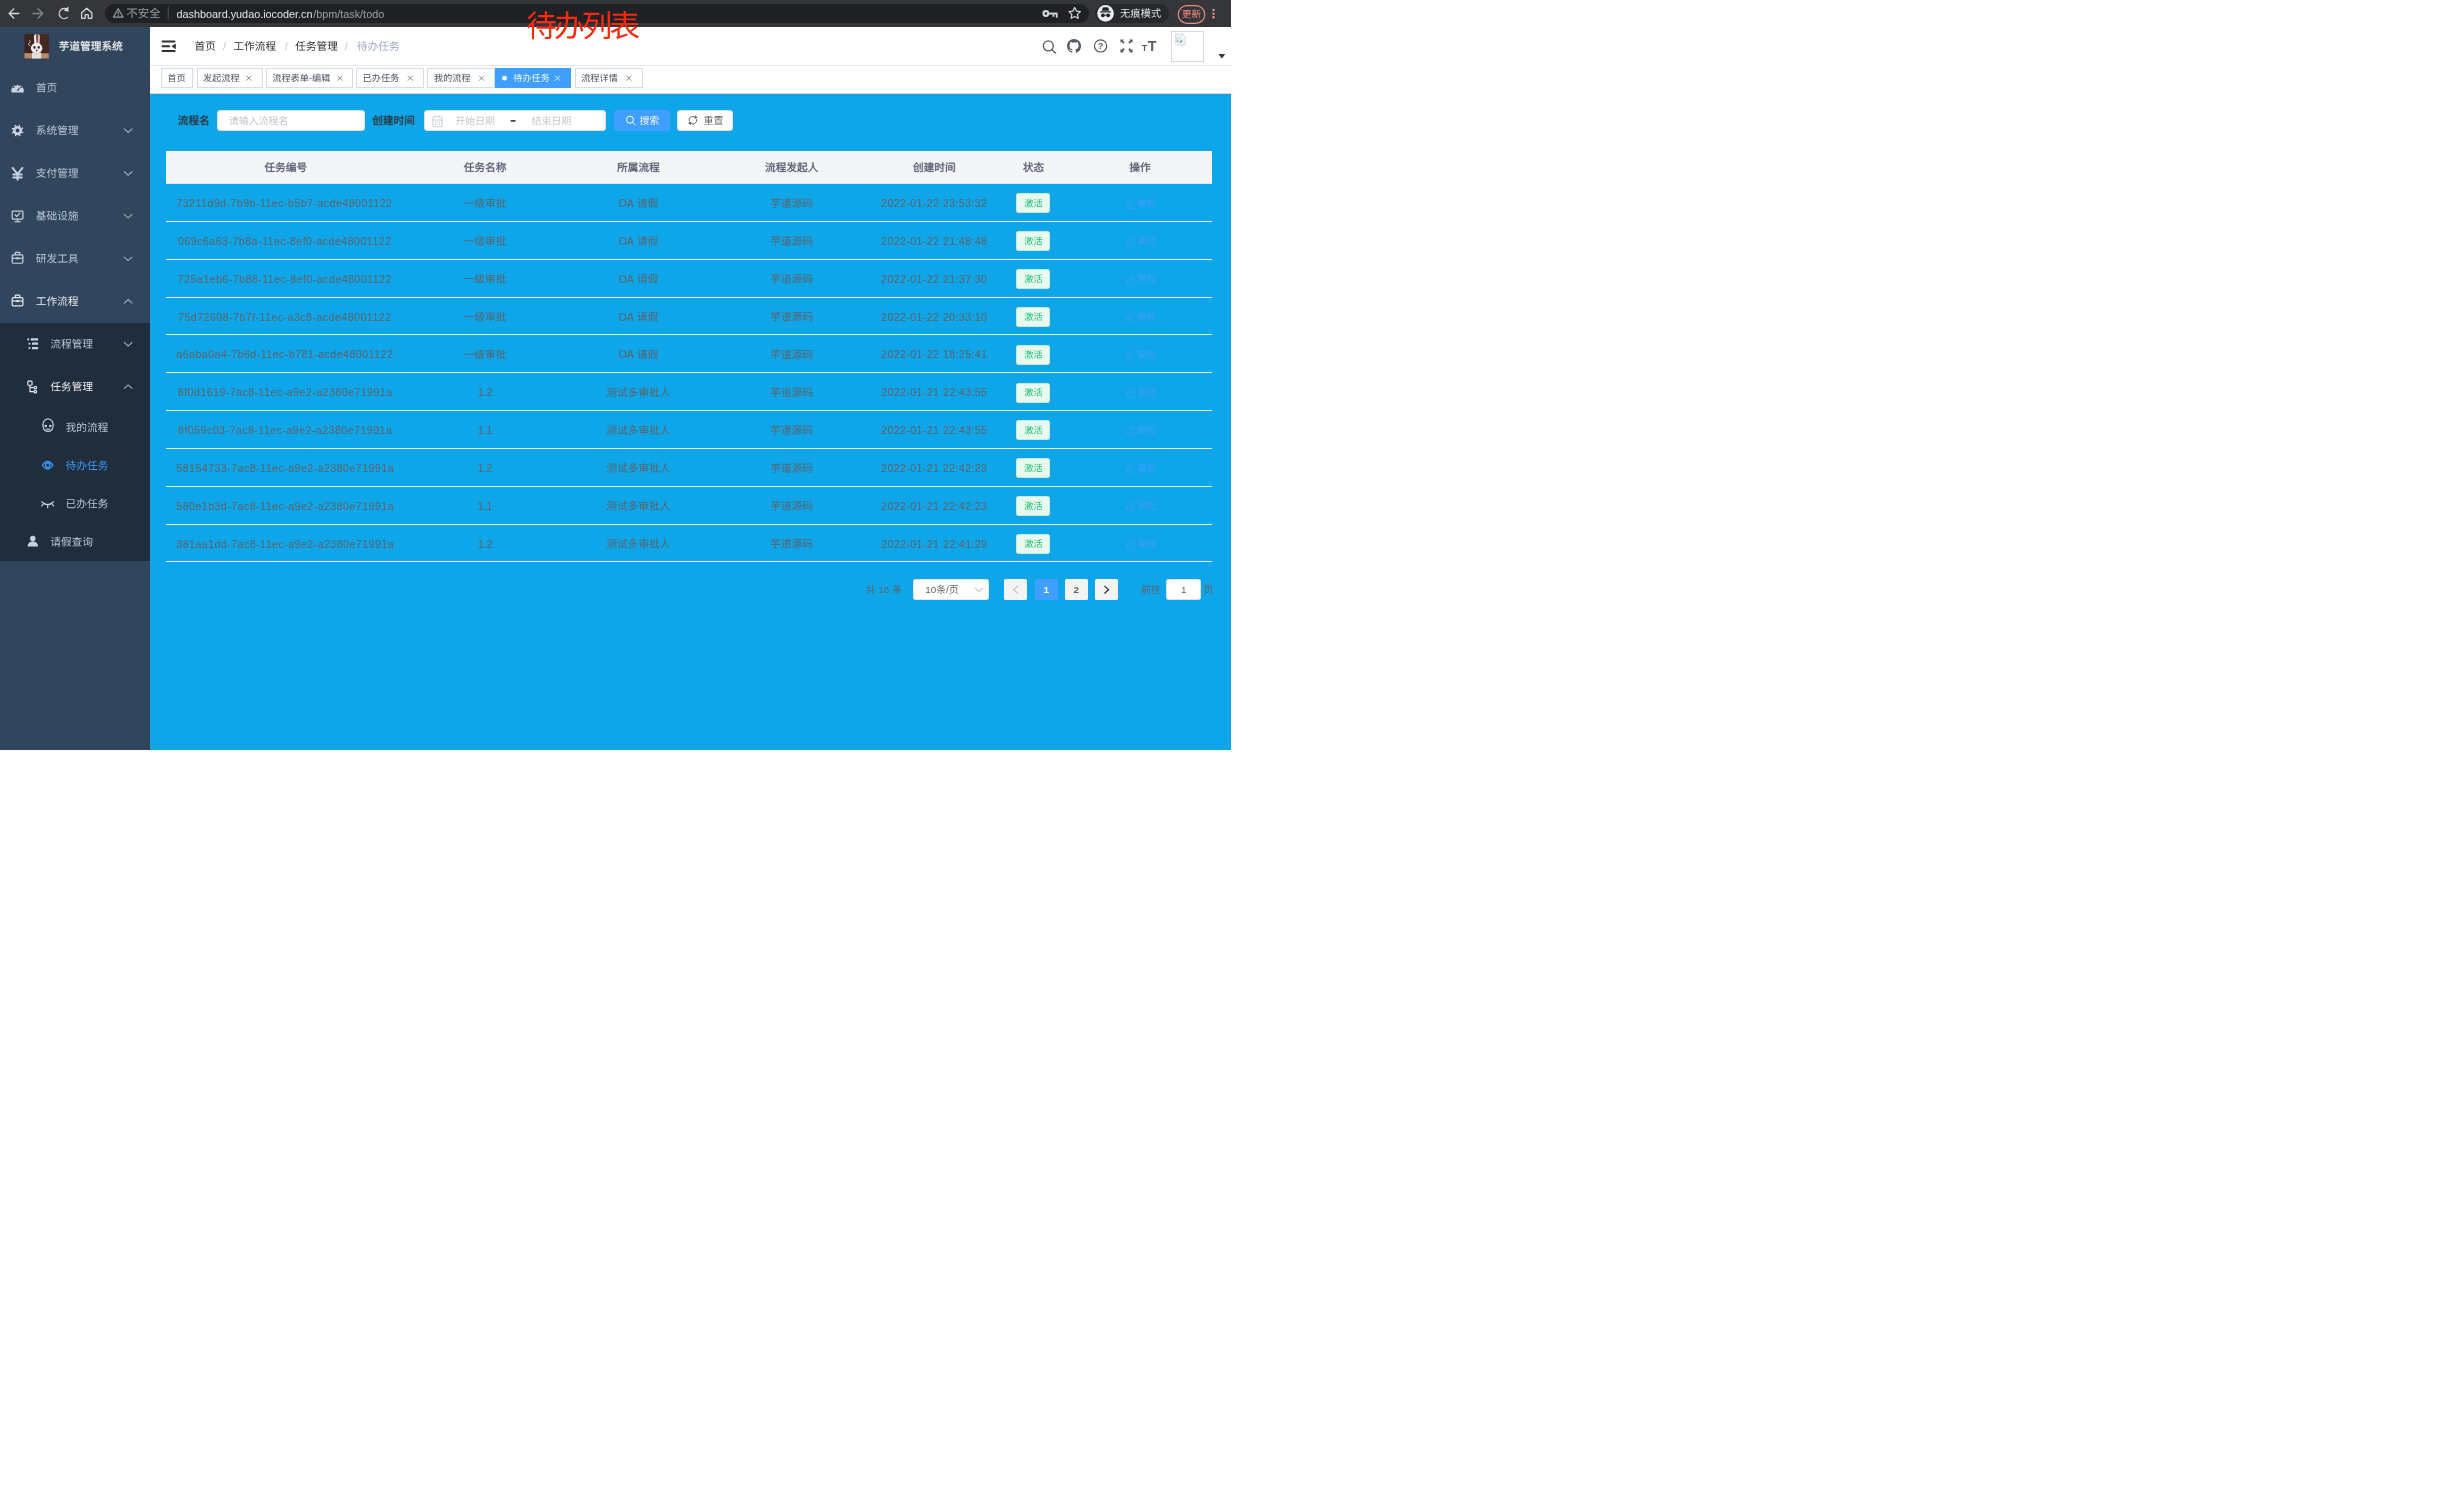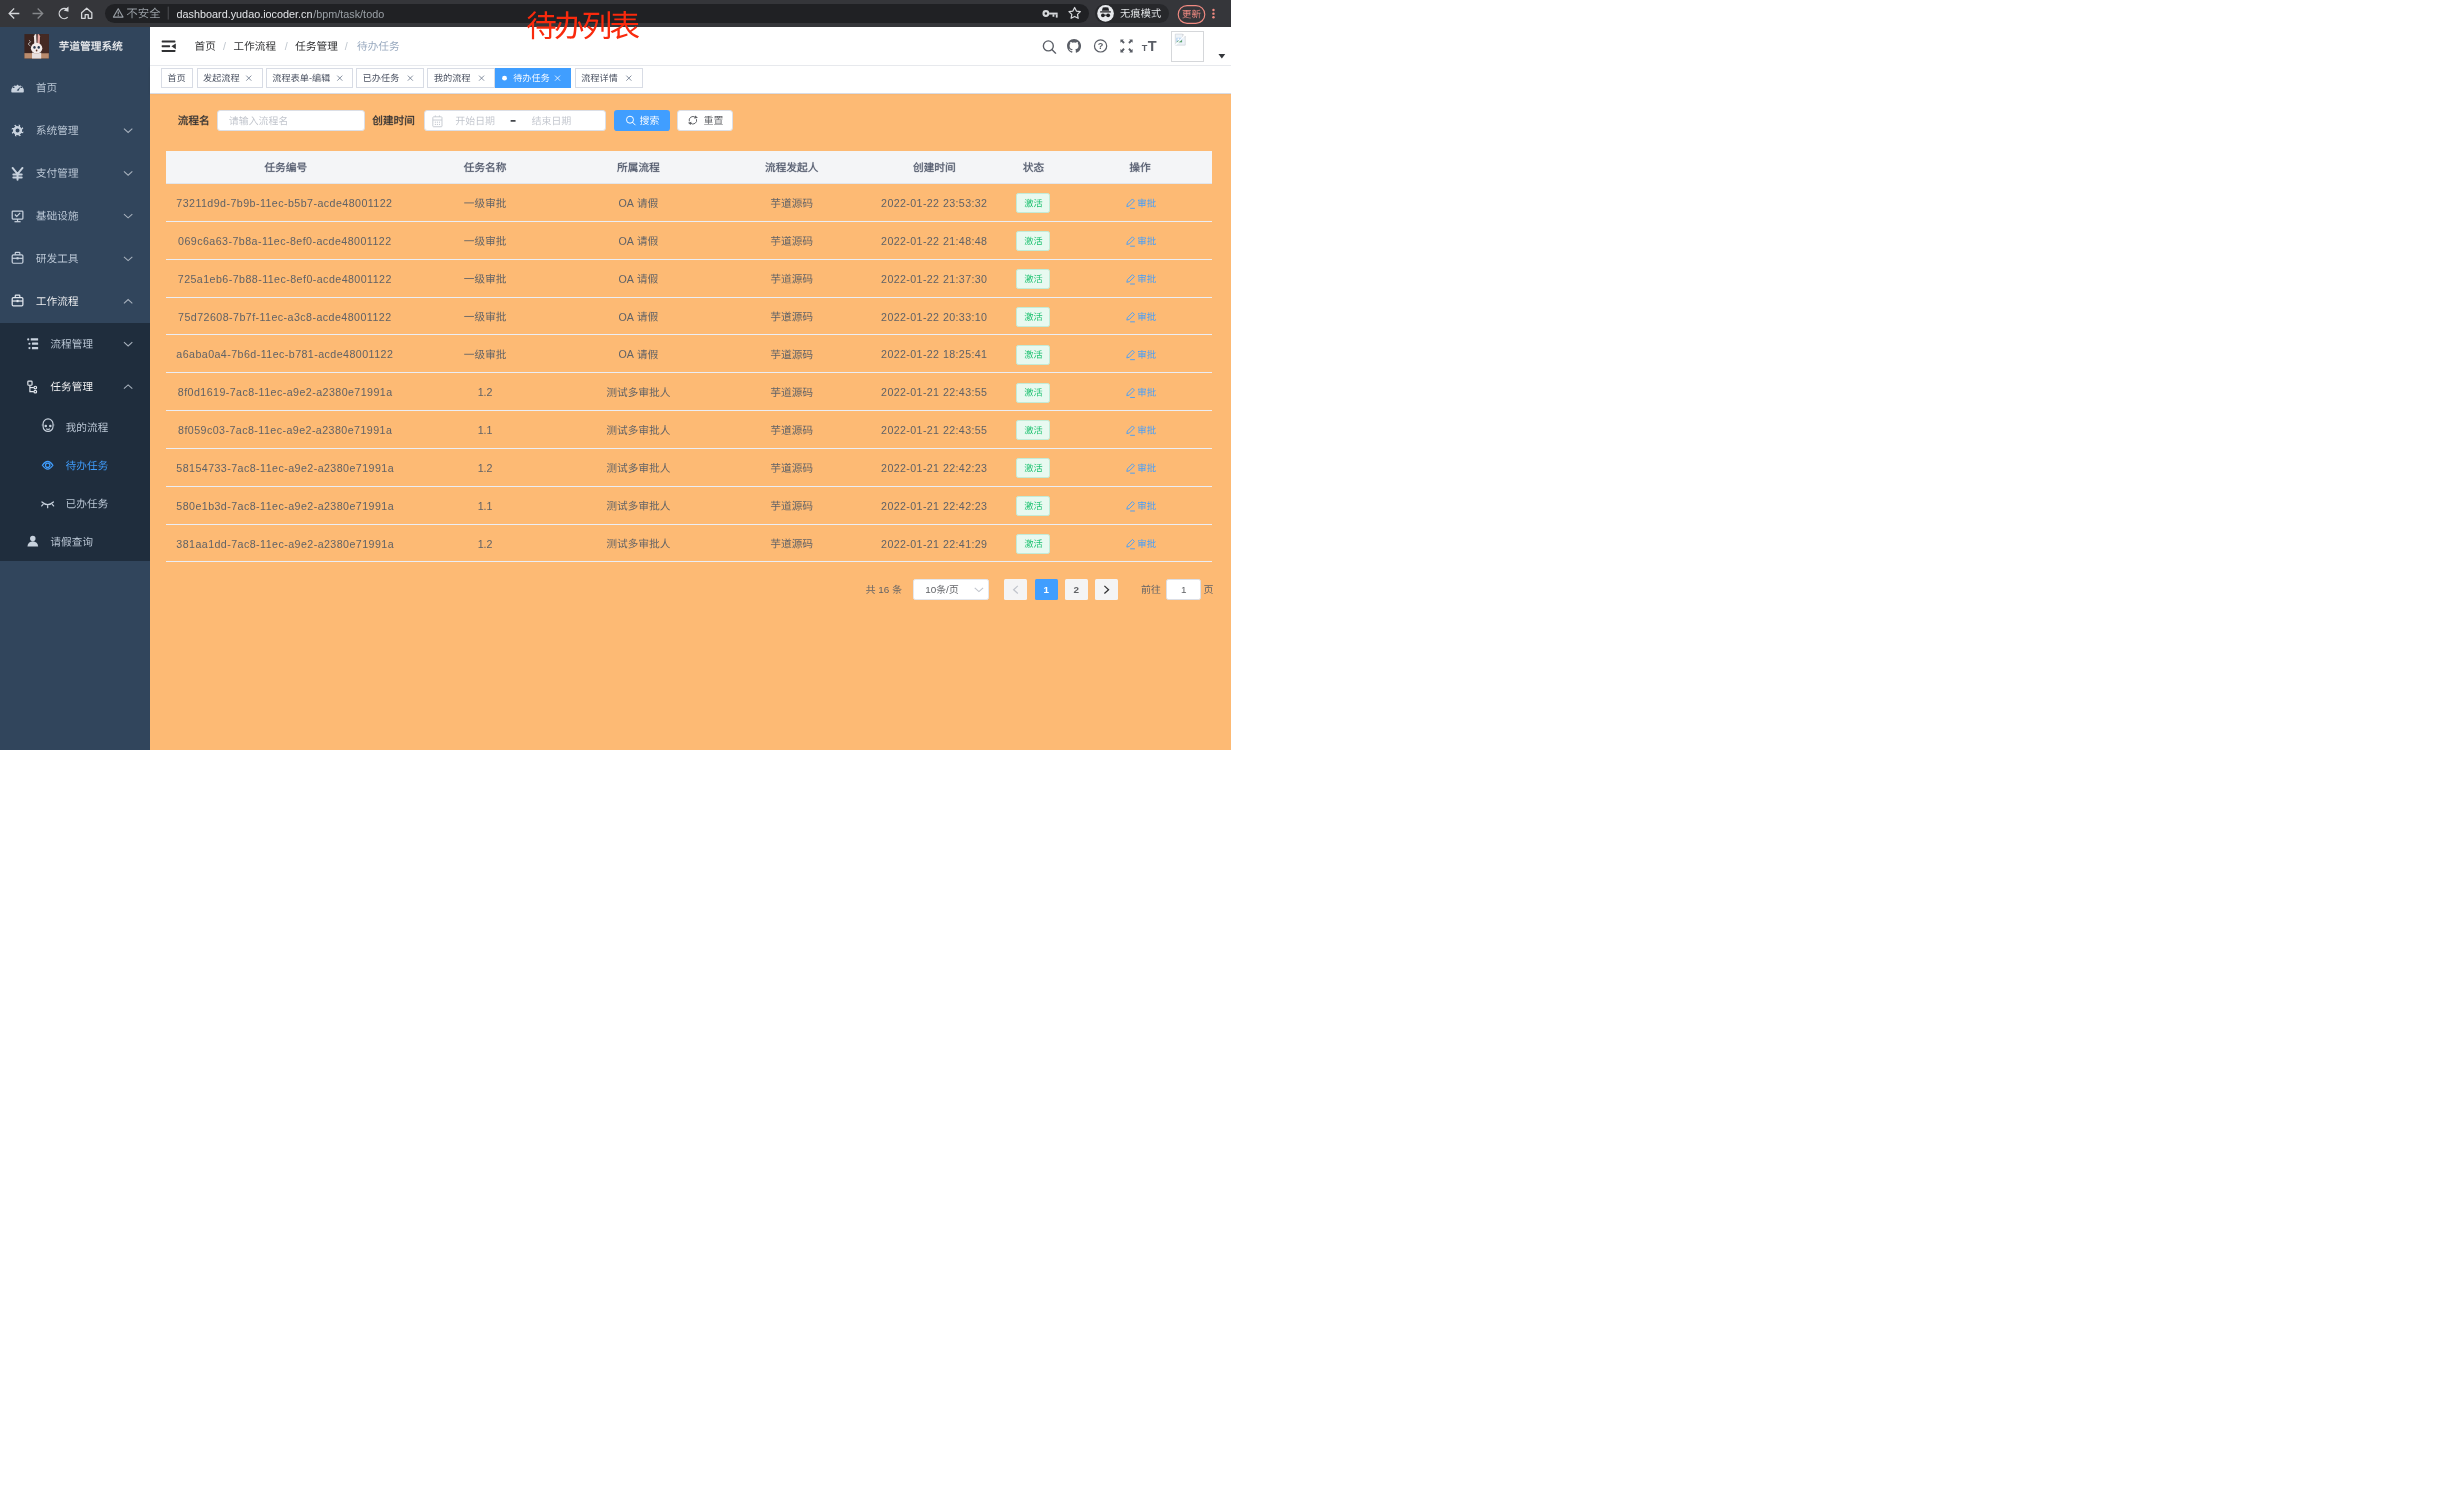--- a/index.html
+++ b/index.html
@@ -1,15 +1,15 @@
 <!DOCTYPE html>
 <html style="font-size:12.2px"><head><meta charset="utf-8">
 <style>
 html,body{margin:0;padding:0;background:#fff;font-family:"Liberation Sans",sans-serif;}
-#page{position:relative;width:1231px;height:750px;overflow:hidden;background:#fdba74}
+#page{position:relative;width:1231px;height:750px;overflow:hidden;background:#0ea5e9}
 </style></head>
 <body>
 <div id="page">
 <div style="position:absolute;left:0px;top:0px;width:1231px;height:27px;background:#35363a"></div>
     <div style="position:absolute;left:105px;top:3.6px;width:984px;height:19.4px;background:#202124;border-radius:9.7px"></div>
     <div style="position:absolute;left:1095px;top:3.6px;width:74px;height:19.4px;background:#27282b;border-radius:9.7px"></div>
     <div style="position:absolute;left:0px;top:27px;width:150px;height:723px;background:#31455c"></div>
     <div style="position:absolute;left:0px;top:323px;width:150px;height:238px;background:#1f2d3d"></div>
     <div style="position:absolute;left:150px;top:27px;width:1081px;height:38px;background:#fff"></div>
     <div style="position:absolute;left:150px;top:65px;width:1081px;height:0.8px;background:#e8eaee"></div>

